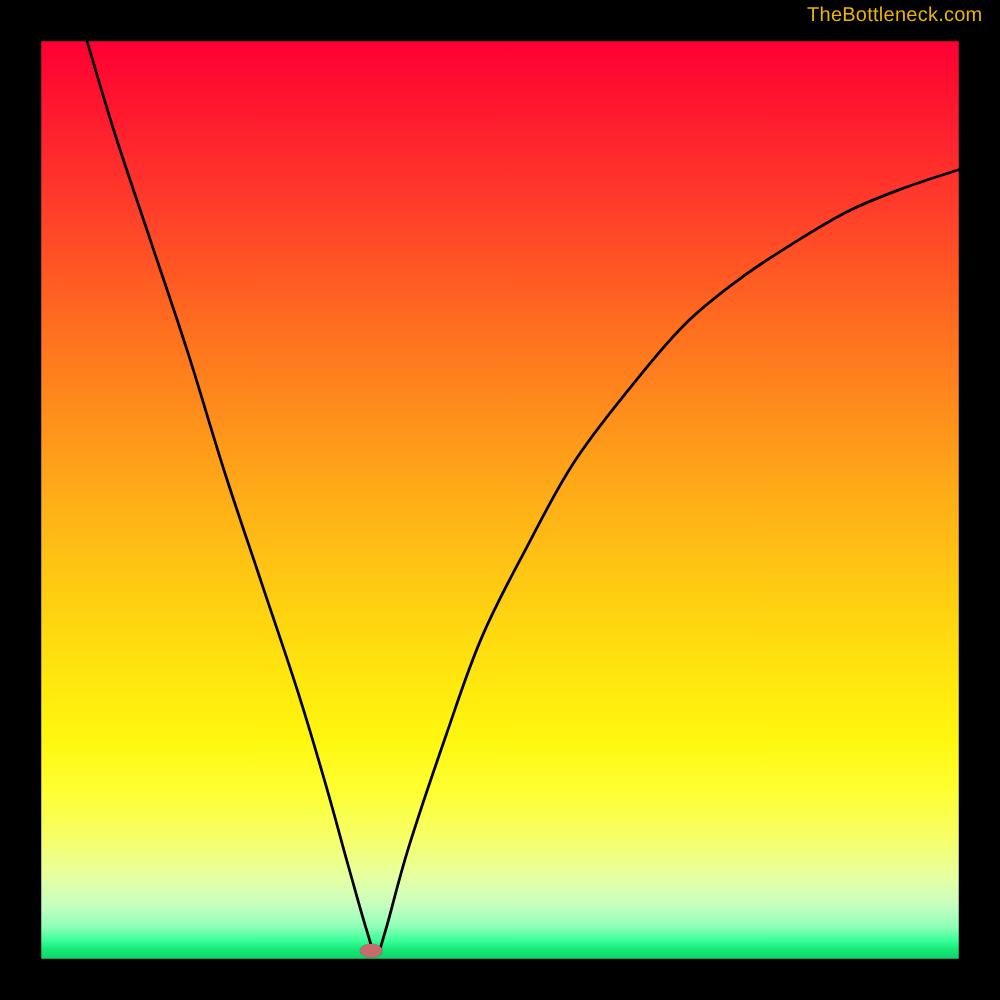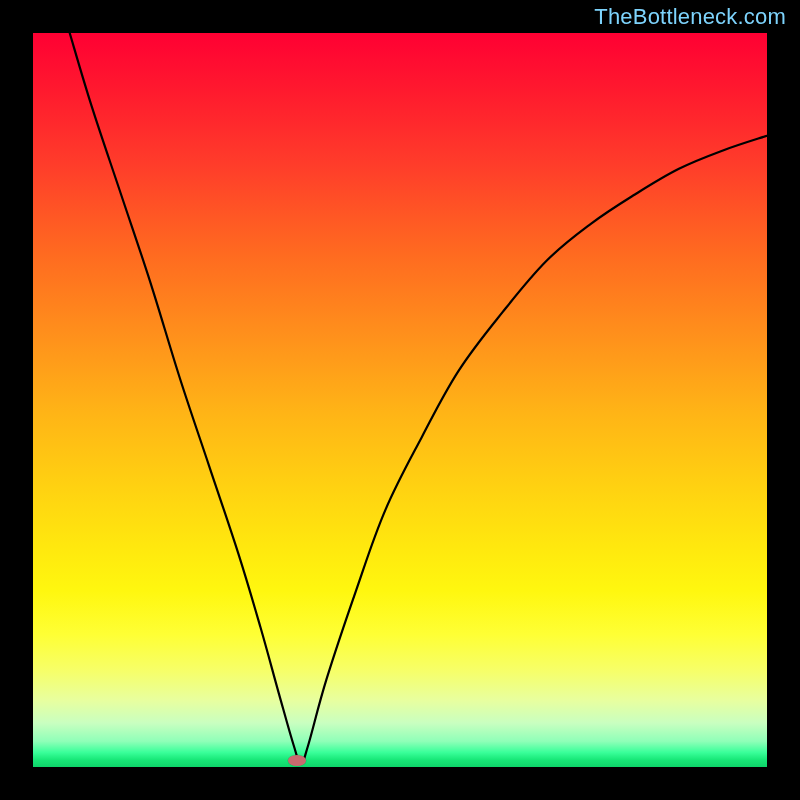--- a/index.html
+++ b/index.html
@@ -42,22 +42,22 @@
       #8fffb8 96.5%,
       #3aff9a 98%,
       #18e878 99%,
       #0ed46a 100%
     );
   }
   .watermark {
     position: absolute;
     top: 4px;
     right: 14px;
-    color: #7dd3fc;
-    font-size: 22px;
+    color: #eab308;
+    font-size: 16px;
     letter-spacing: 0.2px;
     font-weight: 500;
     user-select: none;
   }
   svg.curve {
     position: absolute;
     left: 0;
     top: 0;
     width: 734px;
     height: 734px;

